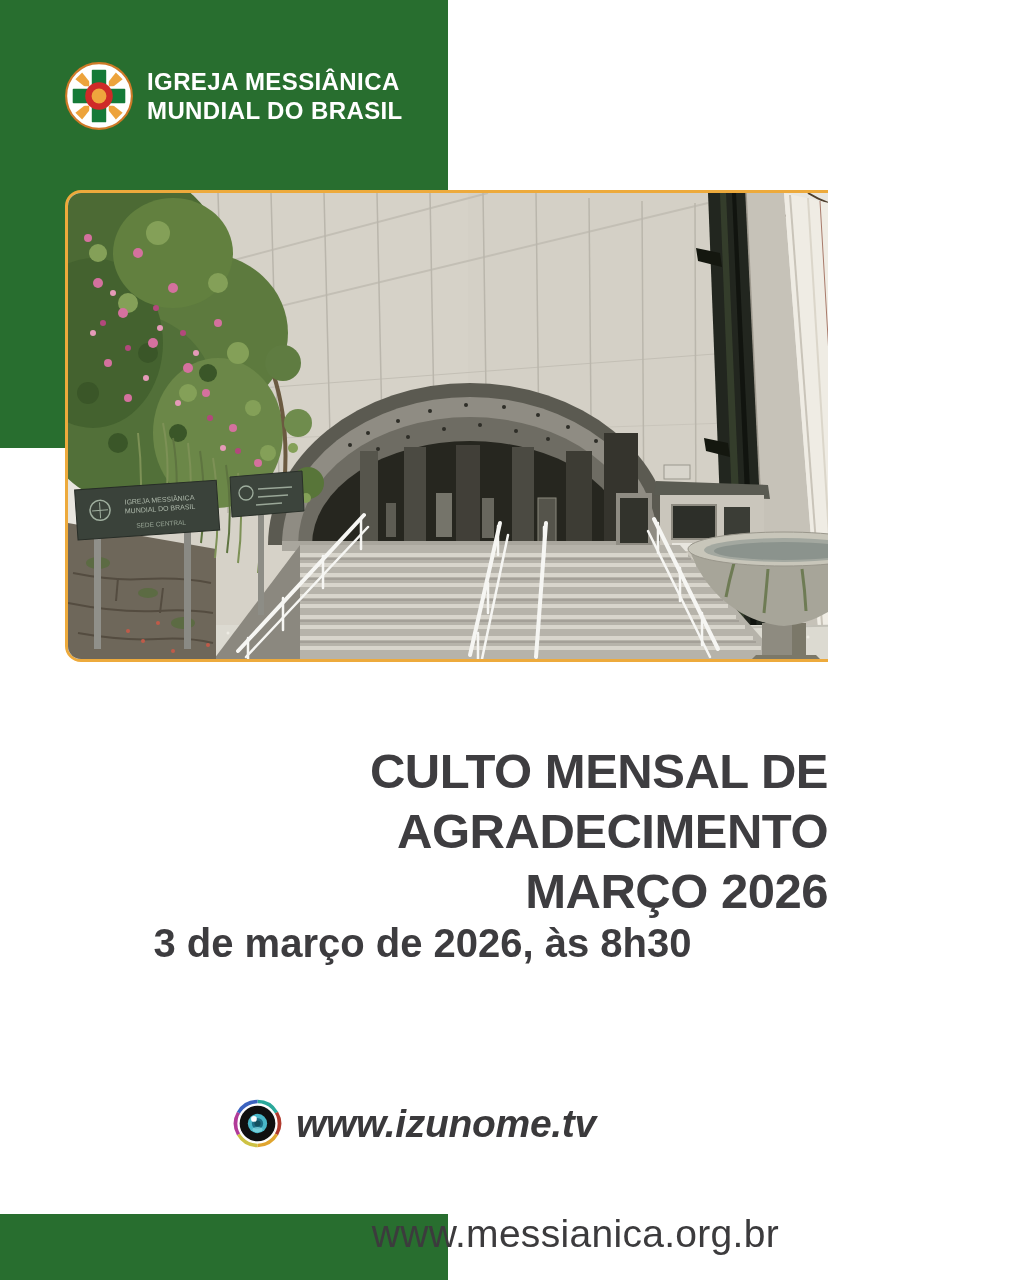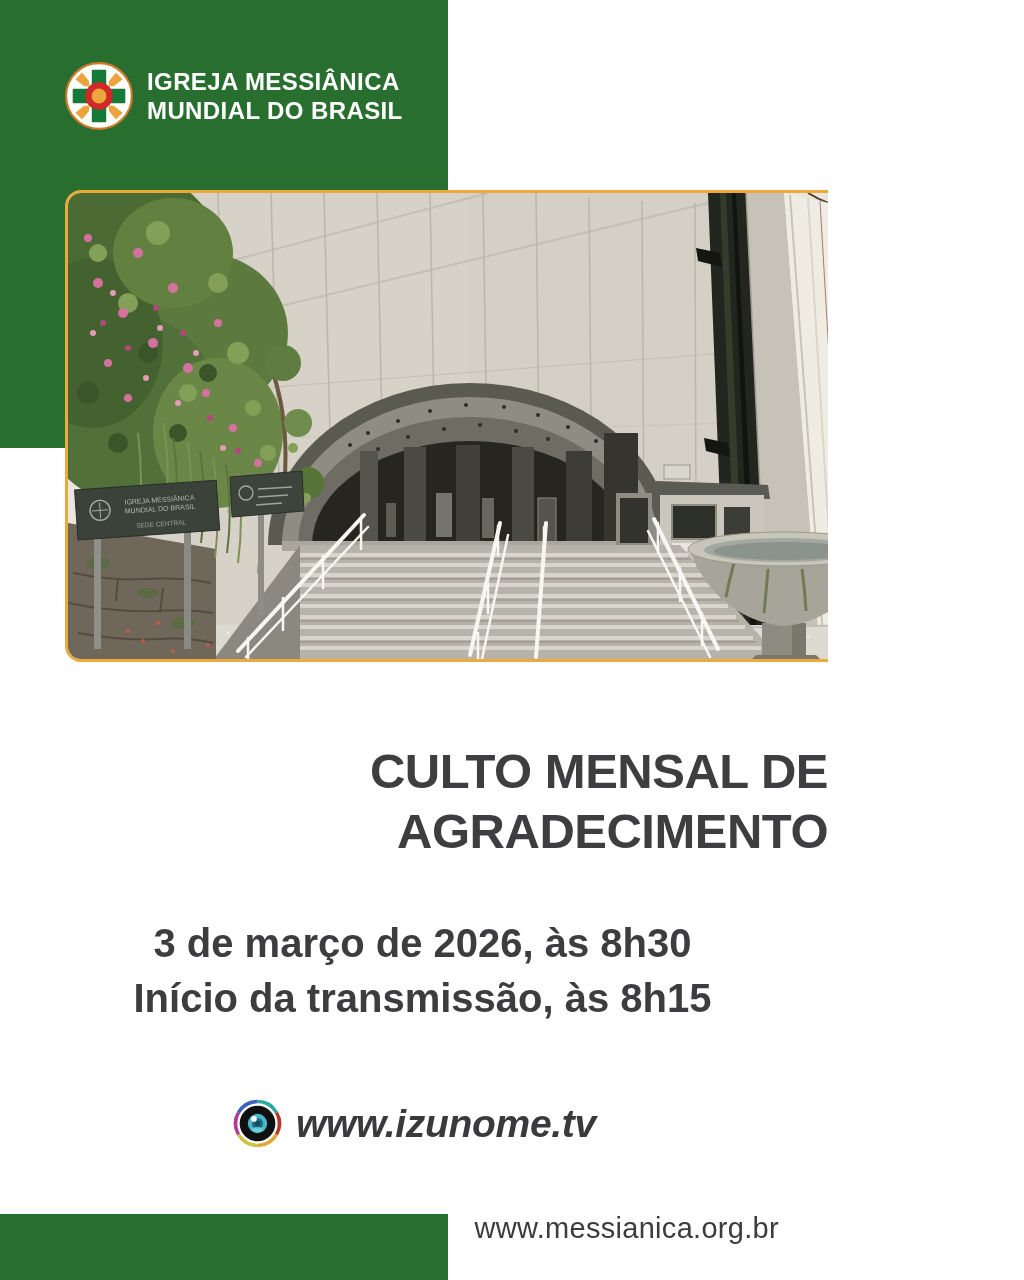--- a/index.html
+++ b/index.html
@@ -23,21 +23,21 @@
     font-size:49px;line-height:60px;font-weight:bold;color:#3e3d40;letter-spacing:-.5px;}
   .event-schedule{position:absolute;left:17px;right:0;top:916px;text-align:center;
     font-size:40px;line-height:55px;font-weight:600;color:#3d3c3f;}
   
   .social-row{position:absolute;left:0;right:0;top:1098px;display:flex;justify-content:center;align-items:center;gap:37px;}
   .social-item{display:flex;align-items:center;gap:13px;}
   .social-icon{width:51px;height:51px;flex:0 0 auto;}
   .social-label{font-size:39px;font-weight:bold;font-style:italic;color:#3a393b;white-space:nowrap;letter-spacing:-.3px;}
   
   .footer-bar{position:absolute;left:0;top:1214px;width:448px;height:66px;background:#286e2f;}
-  .footer-url{position:absolute;right:49px;top:1212px;font-size:29px;color:#3c3b3d;letter-spacing:.3px;}
+  .footer-url{position:absolute;right:49px;top:1212px;font-size:39px;color:#3c3b3d;letter-spacing:.3px;}
 </style>
 </head>
 <body>
 
 <div class="poster">
 
   <div class="brand-block"></div>
   <div class="brand-row">
     <svg class="brand-logo" viewBox="0 0 66 66">
       <circle cx="33" cy="33" r="31" fill="#ffffff" stroke="#cf7a28" stroke-width="2"></circle>
@@ -427,25 +427,25 @@
         <path d="M666,370 q-5,18 -8,34" stroke="#6e7b54" stroke-width="3" fill="none"></path>
         <ellipse cx="716" cy="356" rx="96" ry="17" fill="#c8c6ba" stroke="#9a978c"></ellipse>
         <ellipse cx="716" cy="357" rx="80" ry="12" fill="#a3a8a0"></ellipse>
         <ellipse cx="716" cy="358" rx="70" ry="9" fill="#8b938d"></ellipse>
       </g>
     </svg>
   </div>
 
   <div class="event-title">
     <div>CULTO MENSAL DE AGRADECIMENTO</div>
+    <div>MARÇO 2026</div>
   </div>
 
   <div class="event-schedule">
     <div>3 de março de 2026, às 8h30</div>
-    <div>Início da transmissão, às 8h15</div>
   </div>
 
   <div class="social-row">
 
     <div class="social-item">
       <svg class="social-icon" viewBox="0 0 50 50">
         <g fill="none" stroke-width="4.5">
           <path d="M 25,4 A 21,21 0 0 1 43.2,14.5" stroke="#2aa89a"></path>
           <path d="M 43.2,14.5 A 21,21 0 0 1 43.2,35.5" stroke="#b03a2e"></path>
           <path d="M 43.2,35.5 A 21,21 0 0 1 25,46" stroke="#e0a52f"></path>

